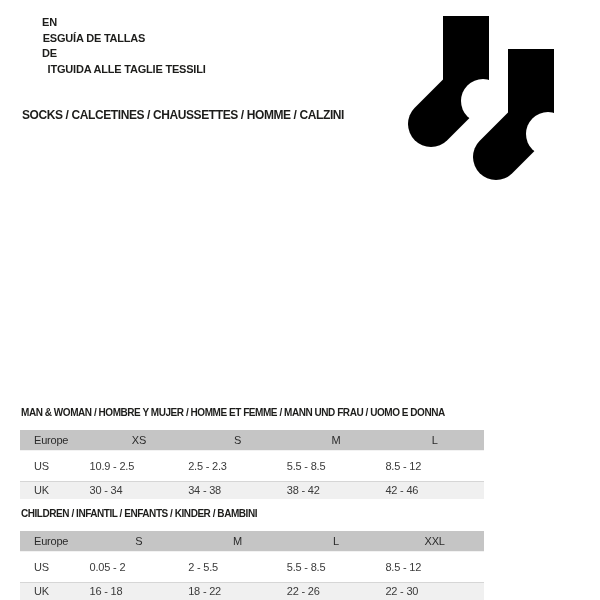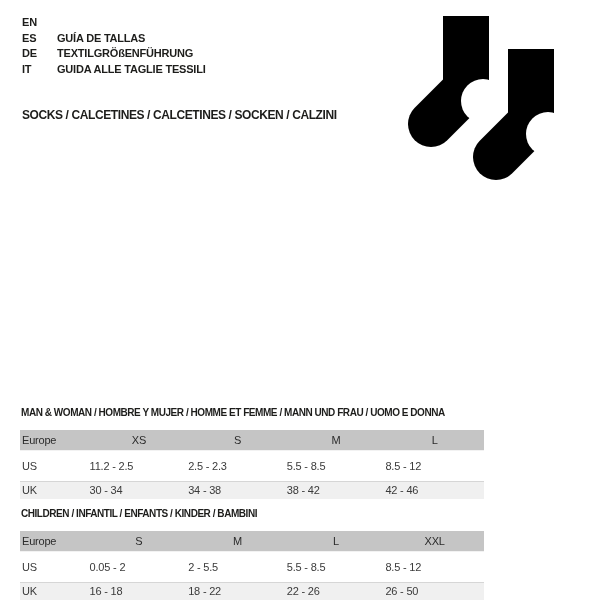--- a/index.html
+++ b/index.html
@@ -18,21 +18,21 @@
     top: 15px;
     left: 22px;
   }
   .lang-row {
     display: flex;
     line-height: 15.5px;
     font-size: 11px;
     font-weight: bold;
     letter-spacing: -0.2px;
   }
-  .lang-code { width: 35px; flex: 0 0 35px; }
+  .lang-code { width: 35px; flex: 0 0 35px; text-align: right; }
 
   .category-line {
     position: absolute;
     top: 107px;
     left: 22px;
     font-size: 12px;
     font-weight: bold;
     letter-spacing: -0.4px;
     line-height: 16px;
   }
@@ -74,21 +74,21 @@
   table.size-table col.c-label { width: 15%; }
   table.size-table col.c-size  { width: 21.25%; }
 
   table.size-table th, table.size-table td {
     font-weight: normal;
     vertical-align: middle;
     padding: 0;
   }
   table.size-table .lbl {
     text-align: left;
-    padding-left: 2px;
+    padding-left: 14px;
   }
   tr.head {
     background: #c5c5c5;
     height: 20px;
     color: #2b2b2b;
   }
   tr.head th { border-bottom: 1px solid #f2f2f2; }
   tr.row-a {
     background: #ffffff;
     height: 31px;
@@ -108,29 +108,28 @@
 <div class="lang-list">
   <div class="lang-row">
     <span class="lang-code">EN</span>
   </div>
   <div class="lang-row">
     <span class="lang-code">ES</span>
     <span class="lang-label">GUÍA DE TALLAS</span>
   </div>
   <div class="lang-row">
     <span class="lang-code">DE</span>
-    <span class="lang-label">TEXTILGRÖßENFÜHRUNG</span>
   </div>
   <div class="lang-row">
     <span class="lang-code">IT</span>
     <span class="lang-label">GUIDA ALLE TAGLIE TESSILI</span>
   </div>
 </div>
 
-<div class="category-line">SOCKS / CALCETINES / CALCETINES / SOCKEN / CALZINI</div>
+<div class="category-line">SOCKS / CALCETINES / CHAUSSETTES / HOMME / CALZINI</div>
 
 <svg class="socks-icon" viewBox="0 0 192 182" xmlns="http://www.w3.org/2000/svg" aria-hidden="true">
   <g fill="#000">
     <rect x="40" y="8" width="46" height="97"></rect>
     <line x1="64" y1="80" x2="28" y2="116" stroke="#000" stroke-width="46" stroke-linecap="round"></line>
     <circle cx="80" cy="93" r="22" fill="#ffffff"></circle>
   </g>
   <g transform="translate(65,33)" fill="#000">
     <rect x="40" y="8" width="46" height="97"></rect>
     <line x1="64" y1="80" x2="28" y2="116" stroke="#000" stroke-width="46" stroke-linecap="round"></line>
@@ -151,21 +150,21 @@
     <tbody>
       <tr class="head">
         <th class="lbl">Europe</th>
         <th>XS</th>
         <th>S</th>
         <th>M</th>
         <th>L</th>
       </tr>
       <tr class="row-a">
         <td class="lbl">US</td>
-        <td>11.2 - 2.5</td>
+        <td>10.9 - 2.5</td>
         <td>2.5 - 2.3</td>
         <td>5.5 - 8.5</td>
         <td>8.5 - 12</td>
       </tr>
       <tr class="row-b">
         <td class="lbl">UK</td>
         <td>30 - 34</td>
         <td>34 - 38</td>
         <td>38 - 42</td>
         <td>42 - 46</td>
@@ -197,17 +196,17 @@
         <td>0.05 - 2</td>
         <td>2 - 5.5</td>
         <td>5.5 - 8.5</td>
         <td>8.5 - 12</td>
       </tr>
       <tr class="row-b">
         <td class="lbl">UK</td>
         <td>16 - 18</td>
         <td>18 - 22</td>
         <td>22 - 26</td>
-        <td>26 - 50</td>
+        <td>22 - 30</td>
       </tr>
     </tbody>
   </table>
 </div>
 
 </body></html>

